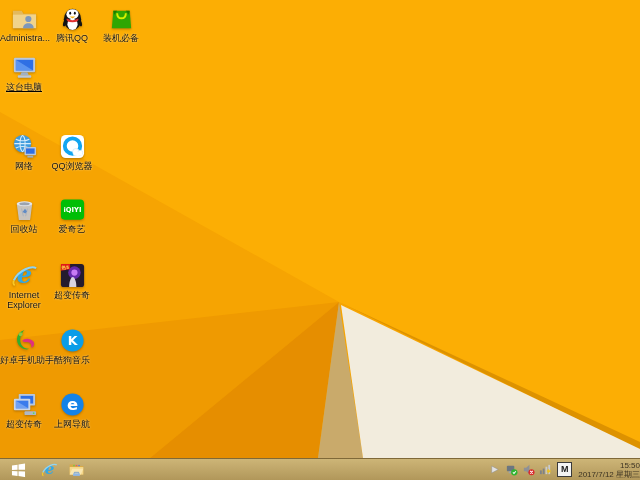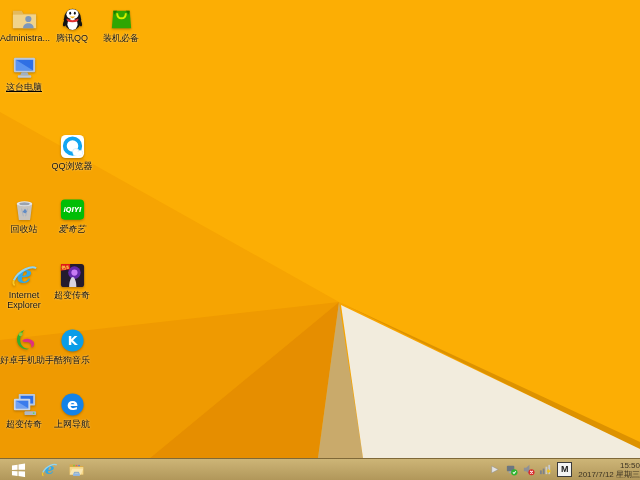--- a/index.html
+++ b/index.html
@@ -89,20 +89,32 @@
           <svg viewBox="0 0 28 28">
             <rect x="3" y="4" width="22" height="15" rx="1.5" fill="#B9C8DC"></rect>
             <rect x="5" y="6" width="18" height="11" fill="#2F6FE4"></rect>
             <path d="M5 6l18 11H5z" fill="#5B94F0"></path>
             <path d="M11 19h6l1.5 3h-9z" fill="#9FB0C4"></path>
             <rect x="7" y="22" width="14" height="2.5" rx="1" fill="#B9C8DC"></rect>
           </svg>
         </div>
         <div class="dicon-label">这台电脑</div>
       </div>
+      <div class="dicon" style="left: 0px; top: 133px;">
+        <div class="dicon-img">
+          <svg viewBox="0 0 28 28">
+            <circle cx="12" cy="11" r="9" fill="#3F9BDC"></circle>
+            <path d="M3.5 11h17M12 2.5c-3.5 2.5-3.5 14 0 17M12 2.5c3.5 2.5 3.5 14 0 17M5 6.5c3.5 2 10.5 2 14 0M5 15.5c3.5-2 10.5-2 14 0" stroke="#D8EDFA" stroke-width="1.1" fill="none"></path>
+            <rect x="14" y="14.5" width="12" height="8.5" rx="1" fill="#B9C8DC"></rect>
+            <rect x="15.5" y="16" width="9" height="5.5" fill="#2F6FE4"></rect>
+            <rect x="17" y="23.5" width="6" height="2" fill="#9FB0C4"></rect>
+          </svg>
+        </div>
+        <div class="dicon-label">网络</div>
+      </div>
       <div class="dicon" style="left: 48px; top: 133px;">
         <div class="dicon-img">
           <svg viewBox="0 0 28 28">
             <rect x="2" y="2" width="24" height="24" rx="5" fill="#fff"></rect>
             <circle cx="14" cy="13.5" r="8" fill="none" stroke="#12A5F0" stroke-width="4"></circle>
             <g stroke="#BDE4F8" stroke-width=".6">
               <circle cx="17.5" cy="19.5" r="3.4" fill="#fff"></circle>
               <circle cx="22" cy="20.5" r="2.6" fill="#fff"></circle>
               <rect x="15" y="19.5" width="9" height="3.6" fill="#fff" stroke="none"></rect>
             </g>
@@ -115,21 +127,21 @@
           <svg viewBox="0 0 28 28">
             <path d="M6 8l2.2 17h11.6L22 8z" fill="#C8CDD6" opacity=".88"></path>
             <ellipse cx="14" cy="8" rx="8" ry="2.6" fill="#E3E7ED"></ellipse>
             <ellipse cx="14" cy="8" rx="5.4" ry="1.6" fill="#9BA3AE"></ellipse>
             <path d="M11 13l1.8 8m4.2-8l-1.8 8" stroke="#AAB2BE" stroke-width="1" fill="none"></path>
             <path d="M12 16.5l2.5-3.2 2 2.6-1.5 2.2z" fill="#3C78C8" opacity=".75"></path>
           </svg>
         </div>
         <div class="dicon-label">回收站</div>
       </div>
-      <div class="dicon" style="left: 48px; top: 196px; font-style: italic;">
+      <div class="dicon" style="left: 48px; top: 196px;">
         <div class="dicon-img">
           <svg viewBox="0 0 28 28">
             <rect x="2" y="3.5" width="24" height="21" rx="4" fill="#00BE06"></rect>
             <text x="14" y="16.8" font-size="7" font-weight="bold" fill="#fff" text-anchor="middle" font-family="DejaVu Sans,sans-serif">iQIYI</text>
           </svg>
         </div>
         <div class="dicon-label">爱奇艺</div>
       </div>
       <div class="dicon" style="left: 0px; top: 262px;">
         <div class="dicon-img">

